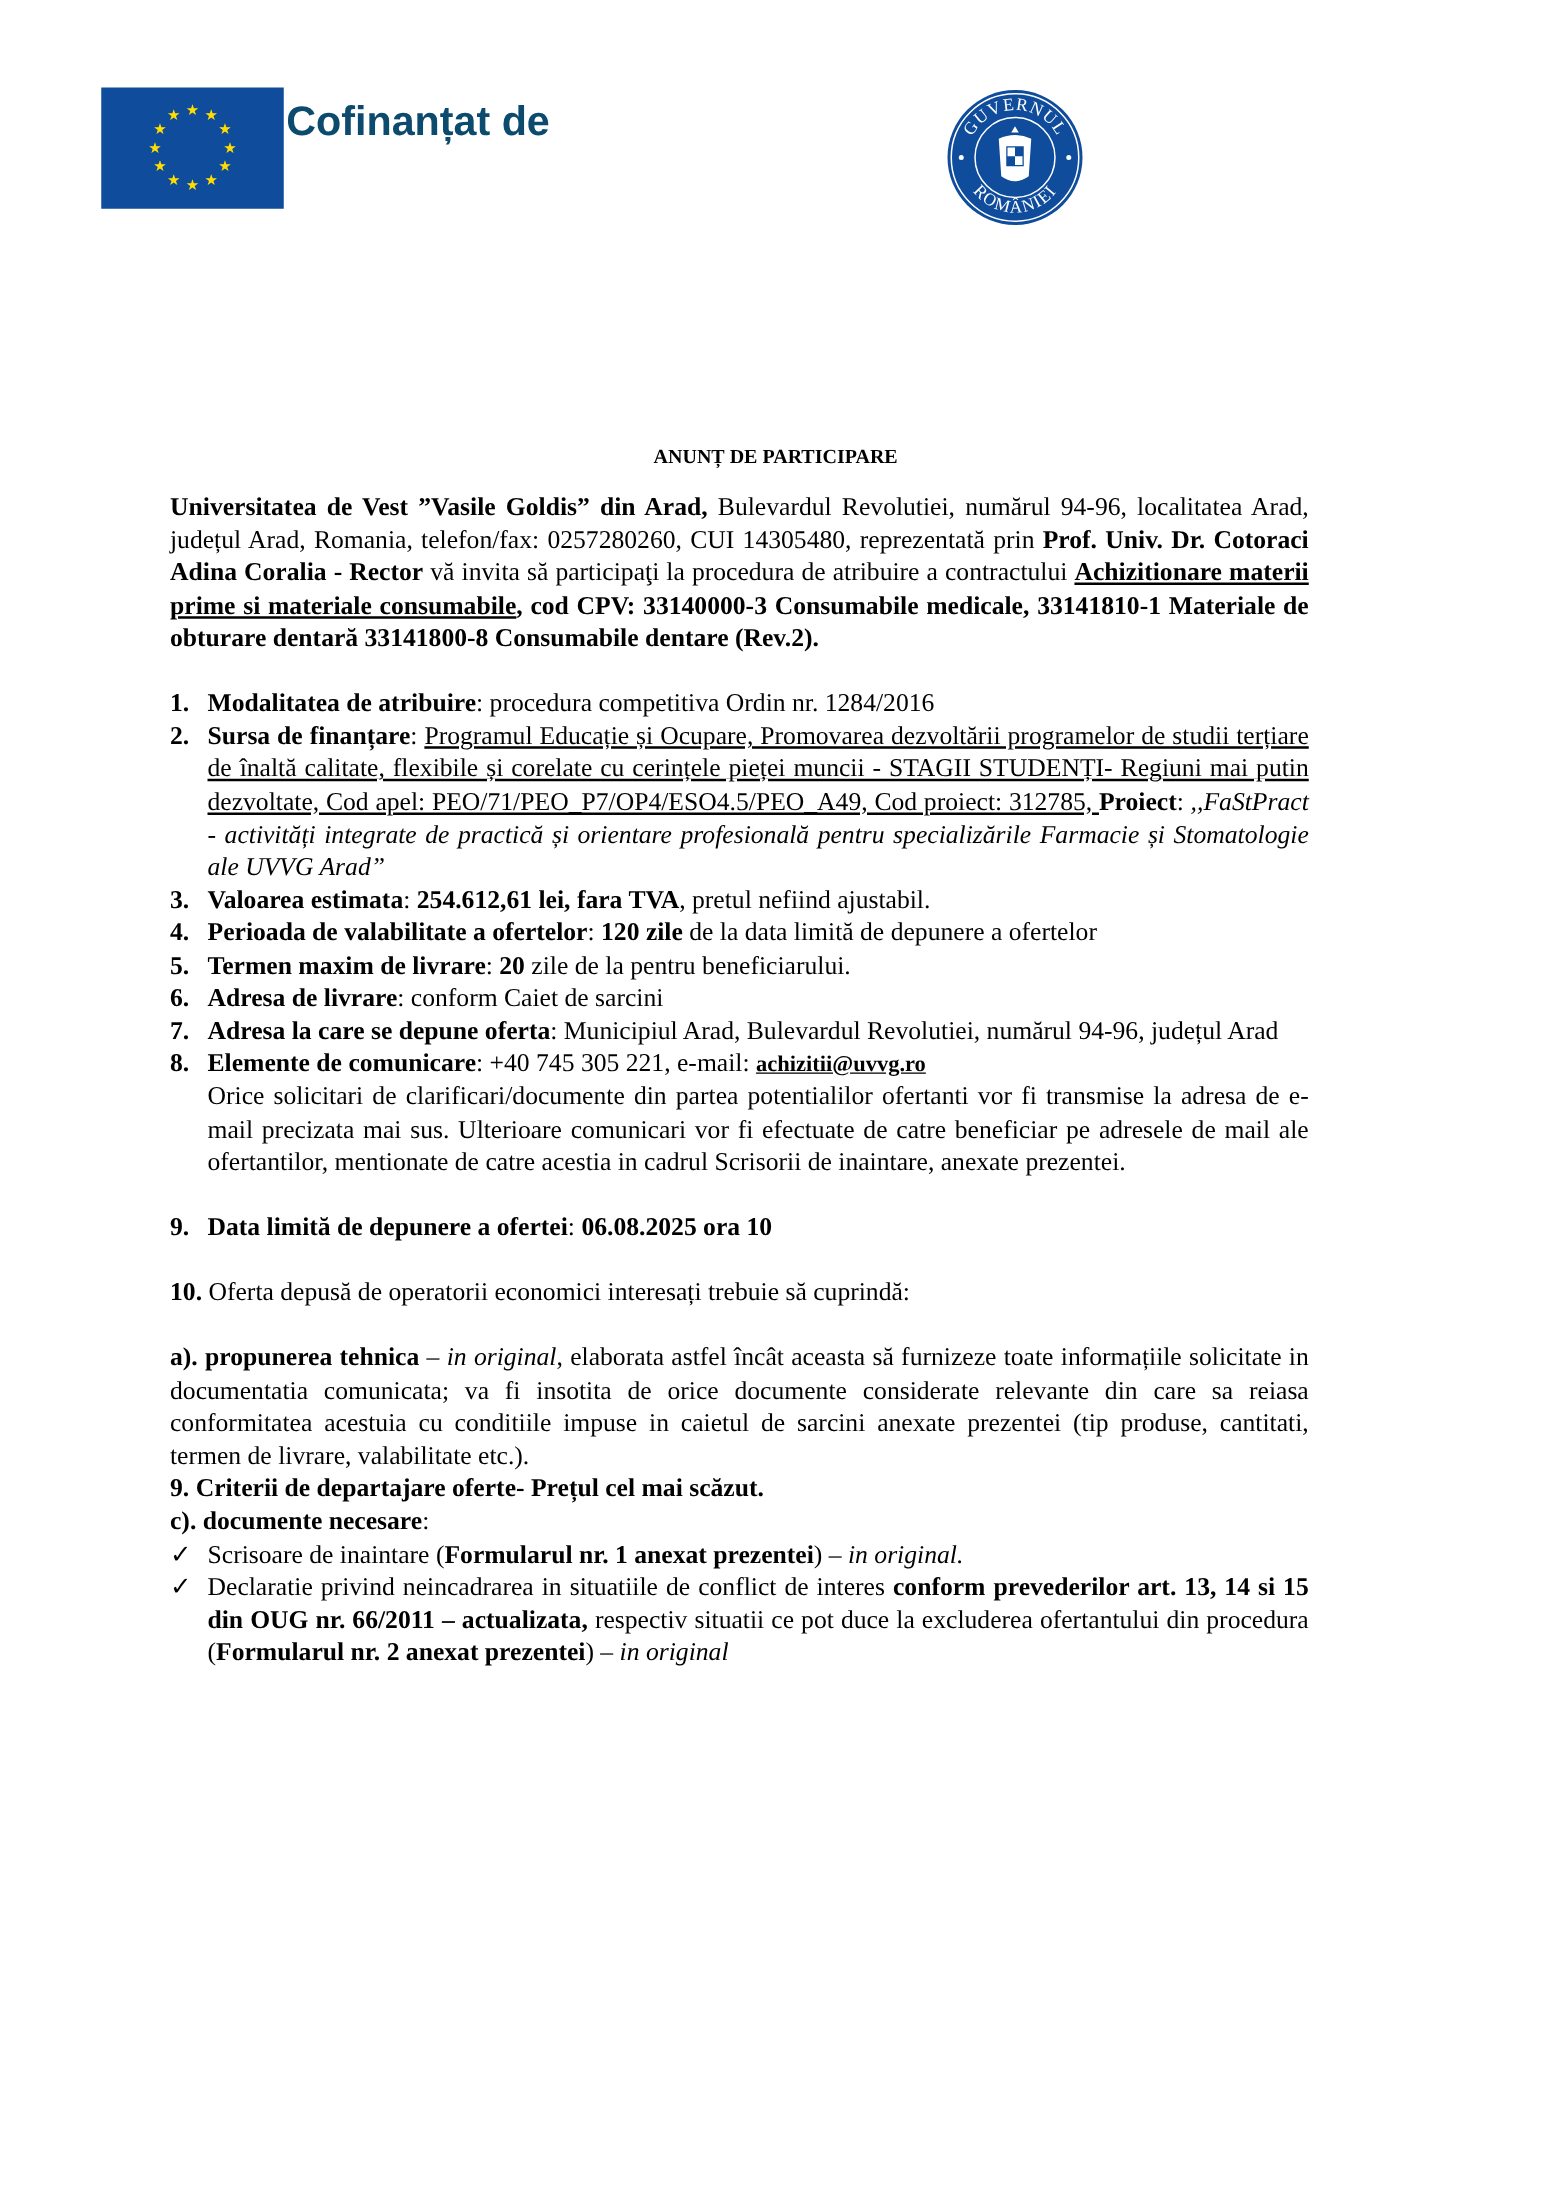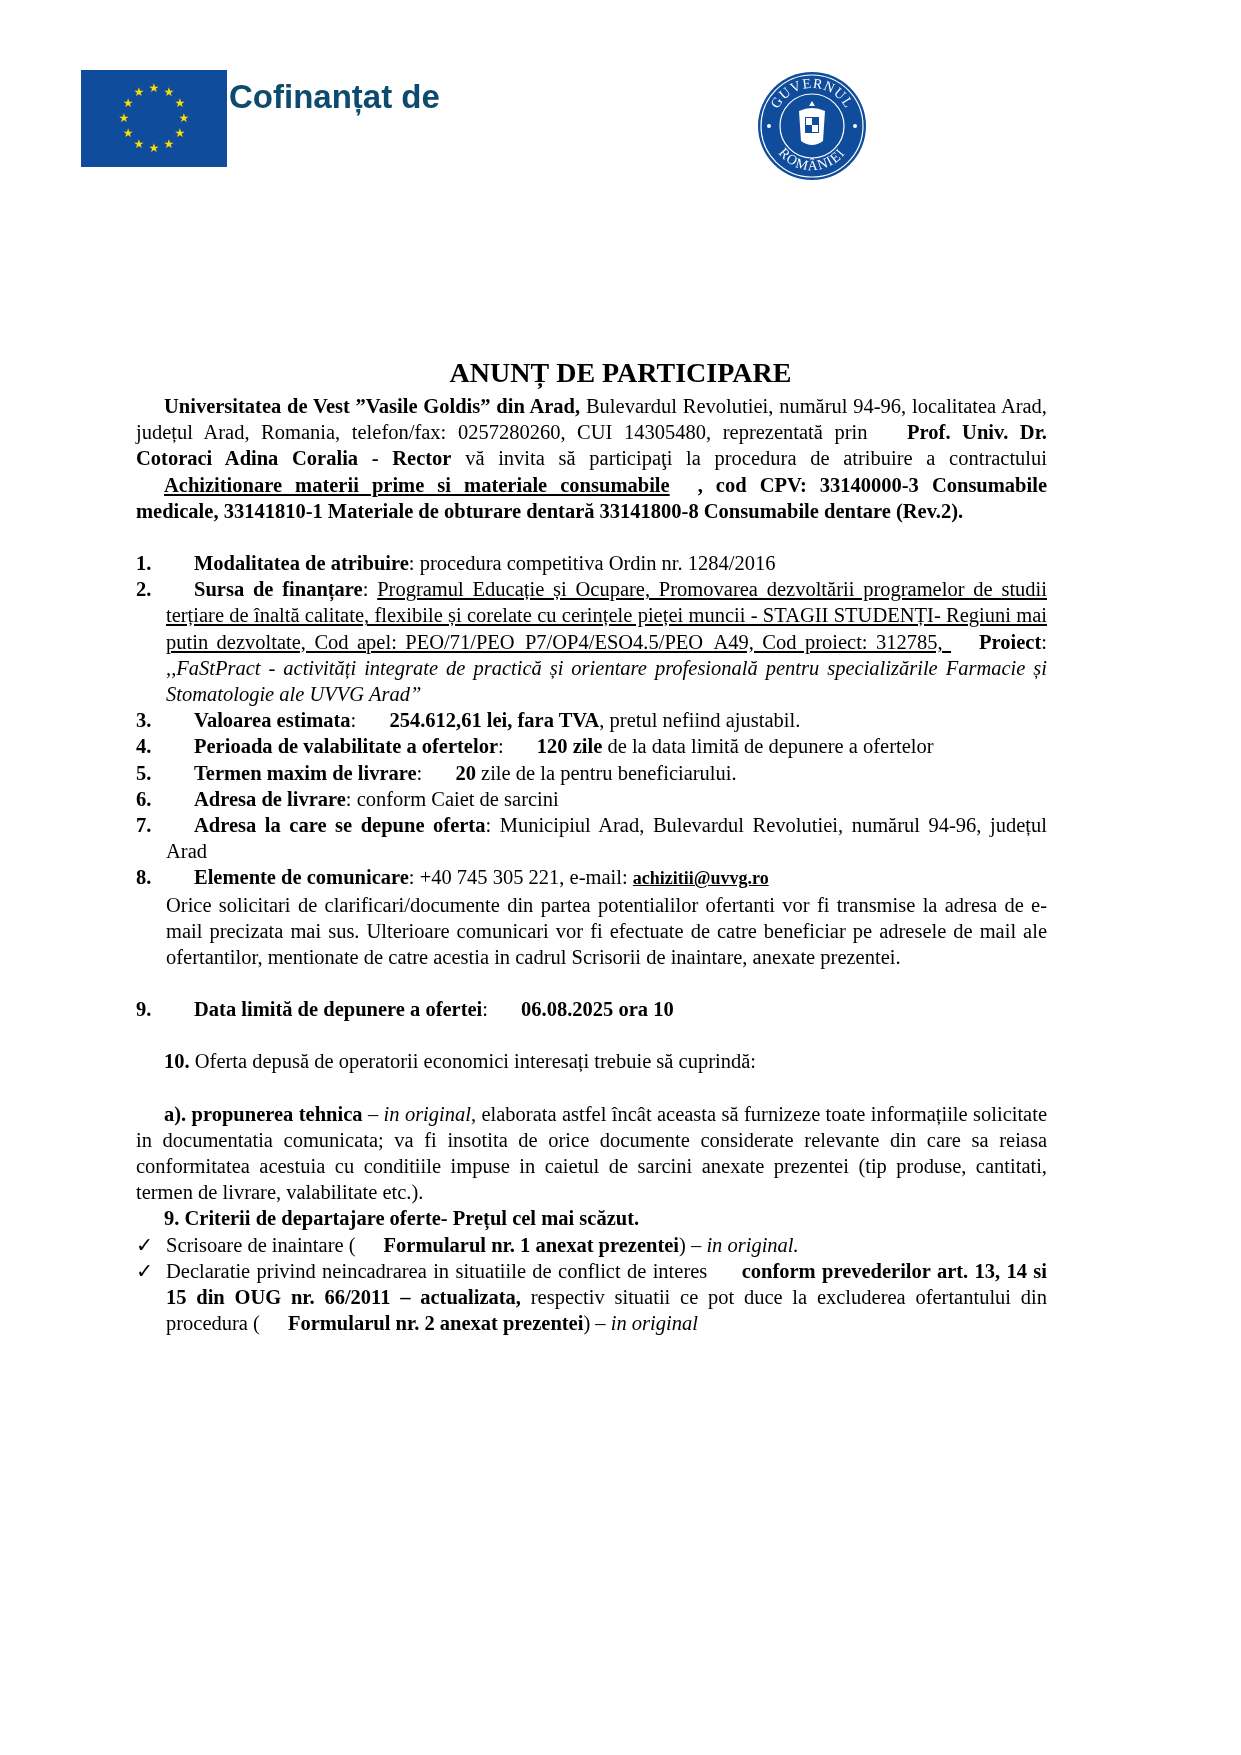--- a/index.html
+++ b/index.html
@@ -4,25 +4,25 @@
 <style>
   html, body { margin: 0; padding: 0; background: #ffffff; }
   body { width: 1241px; height: 1755px; position: relative; overflow: hidden;
          font-family: "Liberation Serif", "DejaVu Serif", serif; color: #000; }
   .eu-logo { position: absolute; left: 81px; top: 70px; width: 455px; height: 92px; background: #fff; }
   .eu-flag { position: absolute; left: 0; top: 10px; width: 146px; height: 97px; background: #0f4c9c; margin-top: -10px; }
   .eu-flag svg { width: 100%; height: 100%; }
   .eu-text { position: absolute; left: 148px; top: 8px; color: #0c4a6e;
              font-family: "Liberation Sans", "DejaVu Sans", sans-serif; font-weight: bold; font-size: 33px; line-height: 38px; }
   .crest { position: absolute; left: 757px; top: 71px; width: 110px; height: 110px; }
-  .doc-title { position: absolute; left: 0; width: 100%; top: 357px; text-align: center; font-weight: bold; font-size: 28px; }
+  .doc-title { position: absolute; left: 0; width: 100%; top: 357px; text-align: center; font-weight: bold; font-size: 16px; }
   .body { position: absolute; left: 136px; width: 911px; top: 393px; font-size: 20.5px; line-height: 26.2px; }
   p { margin: 0; text-align: justify; }
   .u { text-decoration: underline; }
-  .b { font-weight: bold; margin-left: 28px; }
+  .b { font-weight: bold; }
   .i { font-style: italic; }
   .li { position: relative; padding-left: 30px; text-align: justify; }
   .num { position: absolute; left: 0; top: 0; font-weight: bold; }
   .gap { height: 26px; }
   .link { color: #000000; text-decoration: underline; font-weight: bold; font-size: 18px; }
   .chk { position: absolute; left: 0; top: 0; }
 </style>
 </head>
 <body>
 
@@ -122,20 +122,23 @@
   <div class="gap"></div>
   <div>
     <span class="b">10.</span><span> Oferta depusă de operatorii economici interesați trebuie să cuprindă:</span>
   </div>
   <div class="gap"></div>
 
   <p>
     <span class="b">a). propunerea tehnica</span><span> – </span><span class="i">in original</span><span>, elaborata astfel încât aceasta să furnizeze toate informațiile solicitate in documentatia comunicata; va fi insotita de orice documente considerate relevante din care sa reiasa conformitatea acestuia cu conditiile impuse in caietul de sarcini anexate prezentei (tip produse, cantitati, termen de livrare, valabilitate etc.).</span>
   </p>
   <div class="b">9. Criterii de departajare oferte- Prețul cel mai scăzut.</div>
+  <div>
+    <span class="b">c). documente necesare</span><span>:</span>
+  </div>
   <div class="li">
     <span class="chk">✓</span>
     <span>Scrisoare de inaintare (</span><span class="b">Formularul nr. 1 anexat prezentei</span><span>) – </span><span class="i">in original.</span>
   </div>
   <div class="li">
     <span class="chk">✓</span>
     <span>Declaratie privind neincadrarea in situatiile de conflict de interes </span><span class="b">conform prevederilor art. 13, 14 si 15 din OUG nr. 66/2011 – actualizata,</span><span> respectiv situatii ce pot duce la excluderea ofertantului din procedura (</span><span class="b">Formularul nr. 2 anexat prezentei</span><span>) – </span><span class="i">in original</span>
   </div>
 </div>
 

